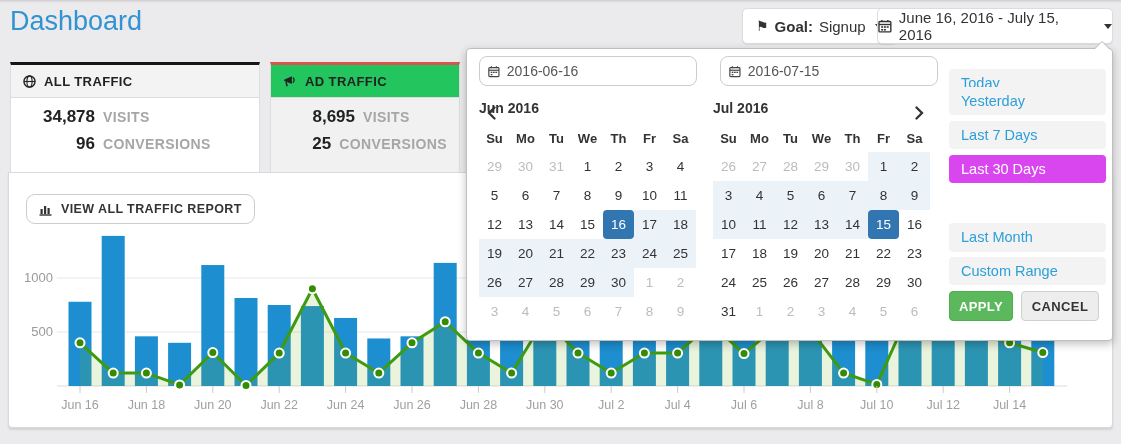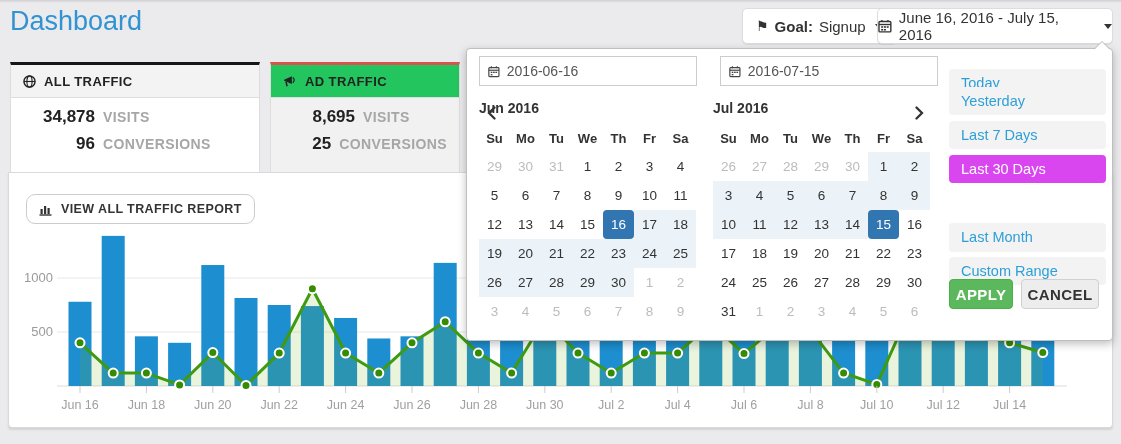--- a/index.html
+++ b/index.html
@@ -58,21 +58,21 @@
 
   
   .dropdown{ position:absolute; left:466px; top:48px; width:647px; height:293px;
     background:#fff; border:1px solid #bfbfbf; border-radius:4px;
     box-shadow:0 3px 9px rgba(0,0,0,.25); z-index:30; }
   .dropdown::before{ content:""; position:absolute; top:-8px; left:627px;
     border-left:8px solid transparent; border-right:8px solid transparent; border-bottom:8px solid #b6b6b6; }
   .dropdown::after{ content:""; position:absolute; top:-7px; left:628px;
     border-left:7px solid transparent; border-right:7px solid transparent; border-bottom:7px solid #fff; }
   .dp-input{ position:absolute; top:7px; height:30px; width:218px; background:#fff;
-    border:1px solid #ccc; border-radius:0; display:flex; align-items:center; gap:7px; padding:8px 8px; }
+    border:1px solid #ccc; border-radius:8px; display:flex; align-items:center; gap:7px; padding:8px 8px; }
   #dp-start{ left:12px; } #dp-end{ left:253px; }
   .dp-input input{ border:none; outline:none; font-size:14px; color:#555; width:100%;
     font-family:"Liberation Sans",sans-serif; background:transparent; }
 
   .cal{ position:absolute; top:45px; width:218px; }
   #cal0{ left:12px; } #cal1{ left:246px; }
   .cal-head{ position:relative; height:28px; line-height:28px; text-align:left;
     font-size:14px; font-weight:bold; color:#333; }
   .cal-nav{ position:absolute; top:7px; width:20px; height:16px; cursor:pointer; text-align:center; }
   .cal-nav.prev{ left:2px; } .cal-nav.next{ right:2px; }
@@ -80,22 +80,22 @@
   .cal th{ width:31px; height:28px; font-size:13px; font-weight:bold; color:#333; text-align:center; }
   .cal td{ width:31px; height:29px; font-size:13.5px; color:#333; text-align:center; cursor:pointer; }
   .cal td.m{ color:#bcbcbc; }
   .cal td.r{ background:#ecf3f8; }
   .cal td.sel{ background:#3276b1; color:#fff; border-radius:4px; }
 
   .preset{ position:absolute; left:482px; width:157px; height:28px; line-height:28px;
     background:#f3f3f3; border-radius:4px; padding-left:12px;
     font-size:14.5px; color:#2d9fd8; cursor:pointer; }
   .preset.sel{ background:#d946ef; color:#fff; }
-  .dp-btn{ position:absolute; top:230px; height:30px; border-radius:4px;
-    font-family:"Liberation Sans",sans-serif; font-size:15px; font-weight:bold;
+  .dp-btn{ position:absolute; top:242px; height:30px; border-radius:4px;
+    font-family:"Liberation Sans",sans-serif; font-size:13px; font-weight:bold;
     letter-spacing:.4px; cursor:pointer; }
   #apply-btn{ left:482px; width:64px; background:#5cb85c; border:1px solid #4cae4c; color:#fff; }
   #cancel-btn{ left:554px; width:78px; background:#ededed; border:1px solid #d0d0d0; color:#333; }
 </style>
 </head>
 <body>
 
 <div class="page-title">Dashboard</div>
 
 <div class="top-btn" id="goal-btn">

